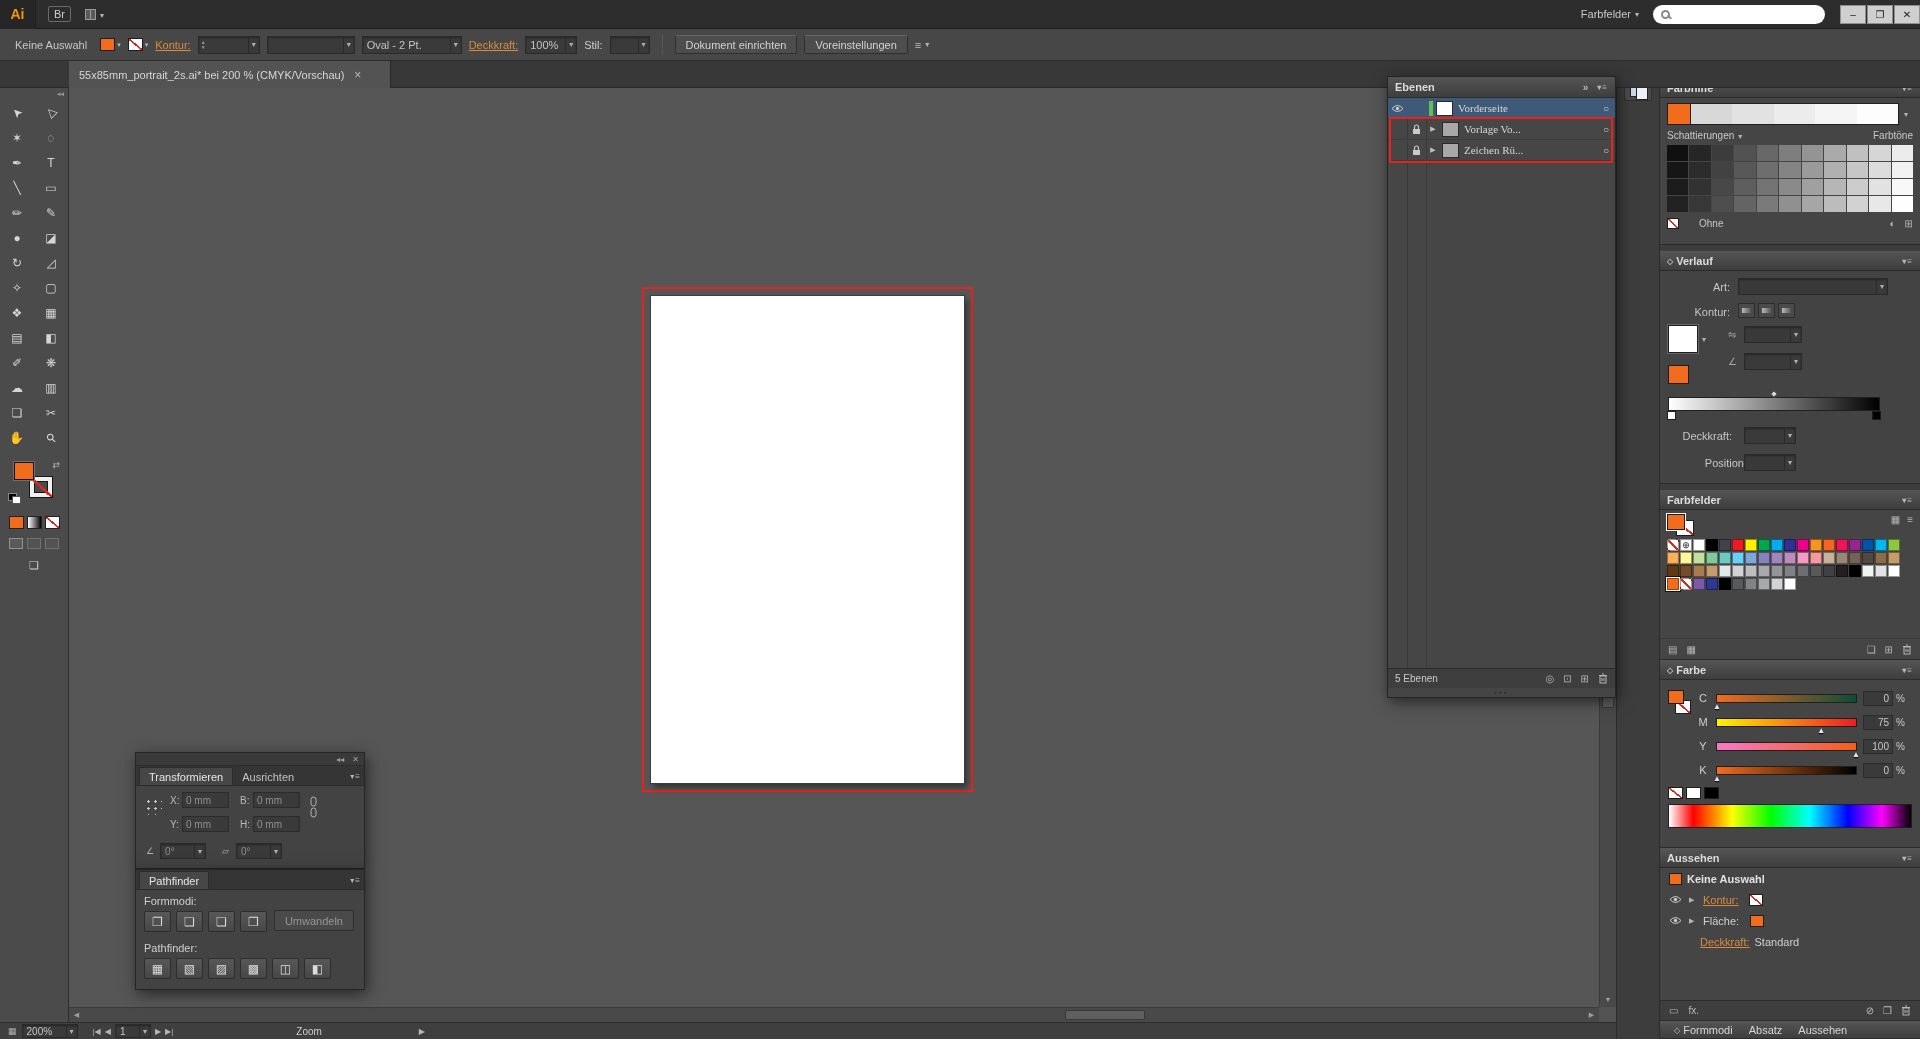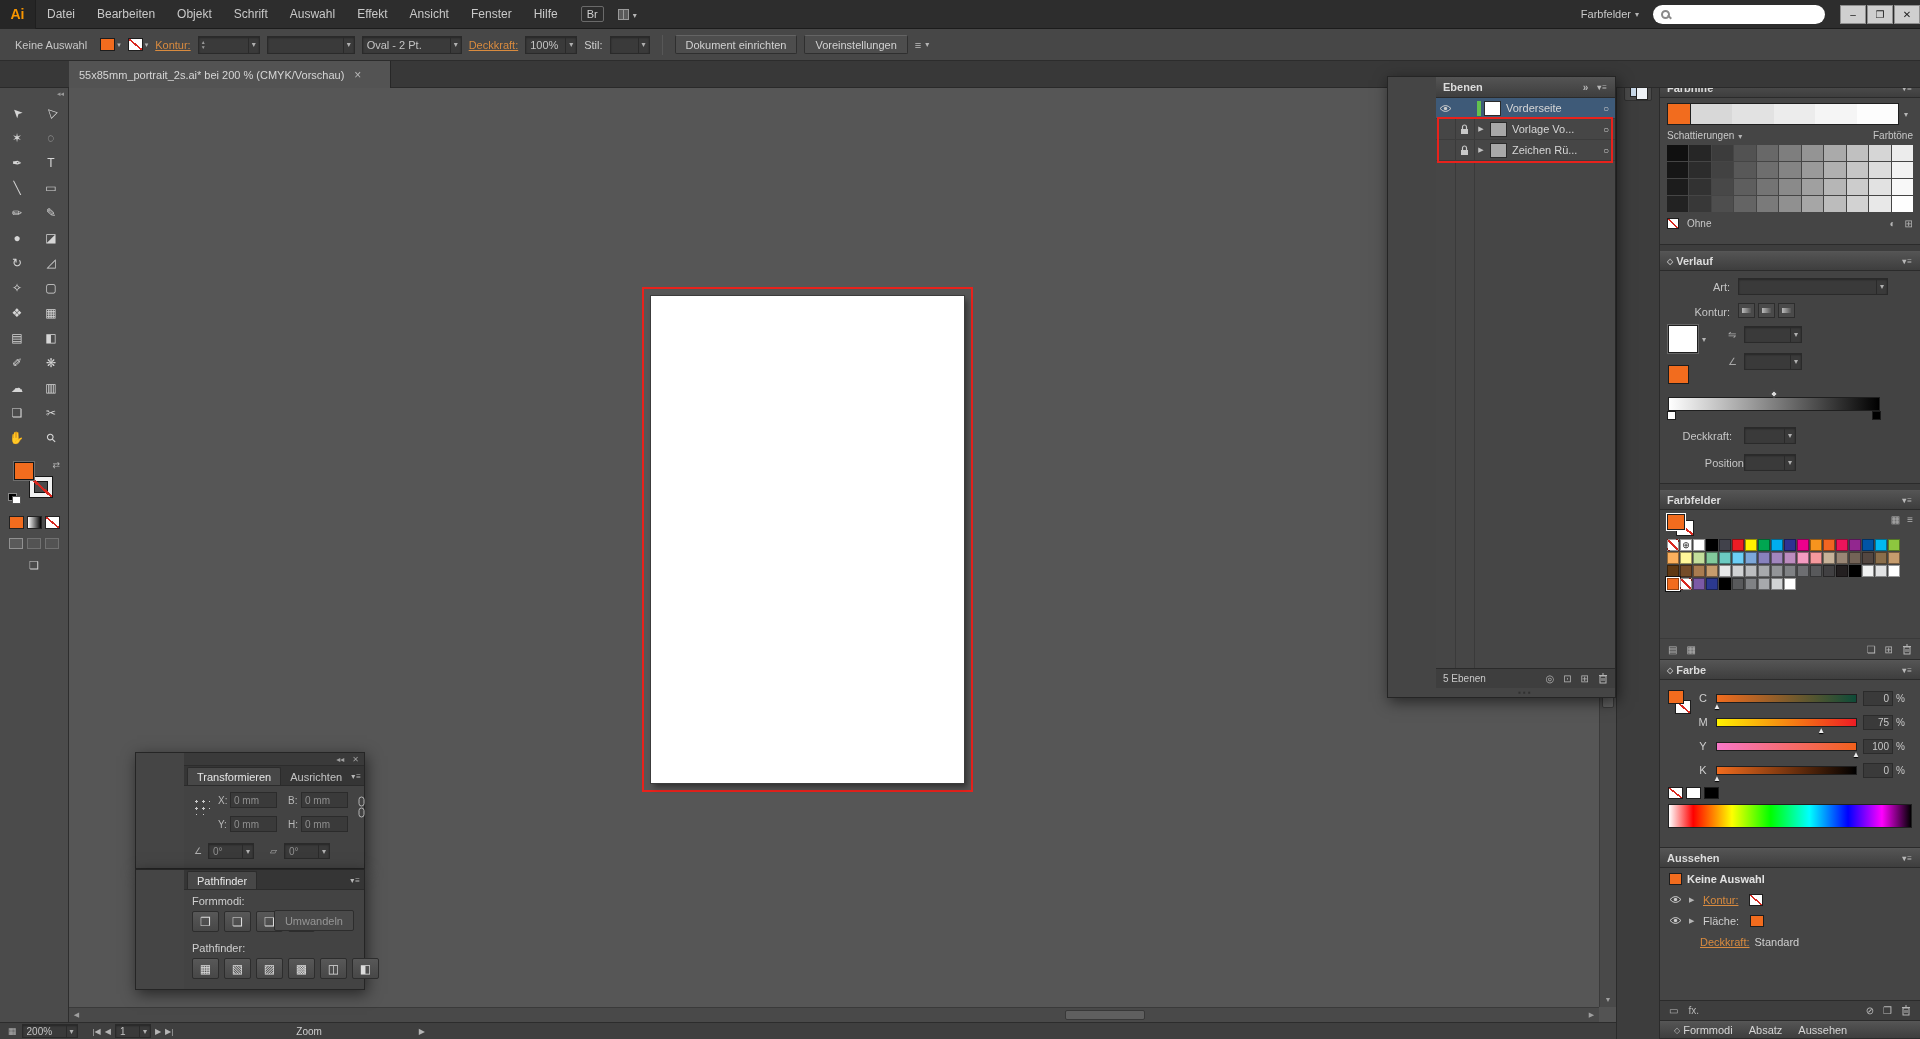--- a/index.html
+++ b/index.html
@@ -105,21 +105,21 @@
   .statusbar { position:absolute; left:0; top:1022px; width:1619px; height:17px; background:#3f3f3f; border-top:1px solid #2c2c2c;
                display:flex; align-items:center; font-size:10px; color:#c6c6c6; padding-left:8px; gap:5px; z-index:6; }
   .sb-icon { font-size:9px; color:#b0b0b0; }
   .sb-combo { height:14px; font-size:10px; }
   .sb-nav { display:flex; align-items:center; gap:4px; margin-left:10px; font-size:8px; color:#b5b5b5; }
   .sb-status { margin-left:118px; color:#cfcfcf; }
   .sb-play { margin-left:92px; font-size:8px; color:#b5b5b5; }
 
   
   .floatp { position:absolute; background:#454545; border:1px solid #252525; box-shadow:2px 4px 14px rgba(0,0,0,.55);
-            display:flex; flex-direction:column; z-index:25;padding-left:48px; }
+            display:flex; flex-direction:column; z-index:25; }
   .fstrip { height:13px; background:#3a3a3a; display:flex; align-items:center; justify-content:flex-end; gap:8px;
             padding:0 5px; color:#9f9f9f; font-size:8px; border-bottom:1px solid #2c2c2c; }
   .ftabs { height:20px; background:#353535; display:flex; align-items:flex-end; padding:0 3px; border-bottom:1px solid #2b2b2b; }
   .ftab { padding:3px 9px 2px; font-size:11px; color:#c3c3c3; }
   .ftab.active { background:#474747; border:1px solid #2b2b2b; border-bottom:none; border-radius:2px 2px 0 0; color:#e6e6e6; }
   .ftabs .pmenu { margin-bottom:4px; }
   .fbody { flex:1; position:relative; background:#434343; }
 
   
   #transform-float { left:135px; top:752px; width:230px; height:117px; }
@@ -150,21 +150,21 @@
   .lrows { flex:1; position:relative; background:#464646; }
   .vline { position:absolute; top:0; bottom:0; width:1px; background:#3a3a3a; }
   .lrow { display:flex; align-items:center; height:21px; border-bottom:1px solid #3c3c3c; font-size:11px; color:#d6d6d6; position:relative; z-index:2; }
   .lrow.sel { background:var(--selrow); }
   .lcell { width:19px; height:100%; display:flex; align-items:center; justify-content:center; }
   .lcell.lock { width:19px; }
   .lcolor { width:4px; height:15px; background:#62c24e; margin-left:3px; }
   .ldisc { width:12px; font-size:7px; color:#c0c0c0; text-align:center; margin-left:1px; }
   .lthumb { width:17px; height:15px; background:#a8a8a8; border:1px solid #2a2a2a; margin:0 5px 0 3px; }
   .lthumb.white { background:#fff; }
-  .lname { flex:1; white-space:nowrap; overflow:hidden; }
+  .lname { flex:1; white-space:nowrap; overflow:hidden;font-family:Liberation Serif, serif; }
   .ltarget { width:18px; color:#c9c9c9; font-size:10px; text-align:center; }
   .lannot { position:absolute; left:1px; right:2px; top:19px; height:46px; border:2px solid var(--annotation); z-index:4; pointer-events:none; }
   .lbottom { height:20px; background:#3e3e3e; border-top:1px solid #2b2b2b; display:flex; align-items:center; padding:0 7px;
              font-size:10px; color:#c9c9c9; }
   .licons { margin-left:auto; display:flex; gap:9px; align-items:center; color:#b5b5b5; font-size:10px; }
   .lgrip { height:9px; display:flex; align-items:center; justify-content:center; color:#303030; font-size:8px; letter-spacing:2px; }
 
   
   .dockstrip { position:absolute; left:1616px; top:61px; width:43px; height:978px; background:#3d3d3d; border-left:1px solid #2b2b2b; z-index:8; }
   .strip-btn { width:28px; height:24px; margin:16px auto 0; background:#4a4a4a; border:1px solid #2f2f2f; border-radius:2px; position:relative; }
@@ -186,21 +186,21 @@
   .fh-row1 { display:flex; align-items:stretch; height:22px; margin:5px 7px 3px; }
   .fh-base { width:24px; background:var(--accent); border:1px solid #1f1f1f; }
   .fh-strip { flex:1; display:flex; border:1px solid #1f1f1f; border-left:none; }
   .fh-strip > div { flex:1; }
   .fh-dd { width:14px; display:flex; align-items:center; justify-content:center; color:#b5b5b5; font-size:8px; }
   .fh-heads { display:flex; align-items:center; margin:0 7px; height:15px; font-size:10px; color:#c8c8c8; }
   .fh-heads .right { margin-left:auto; }
   .fh-grid { margin:2px 7px; display:flex; flex-direction:column; gap:1px; }
   .grow { display:flex; gap:1px; }
   .grow > div { flex:1; height:16px; }
-  .fh-bottom { display:flex; align-items:flex-start; margin:4px 7px 0; gap:8px; font-size:10px; color:#c8c8c8; }
+  .fh-bottom { display:flex; align-items:flex-start; margin:4px 7px 0; gap:20px; font-size:10px; color:#c8c8c8; }
   .fh-bottom .mini-sw { width:12px; height:11px; }
   .fh-bottom .ricons { margin-left:auto; display:flex; gap:9px; color:#b5b5b5; font-size:10px; }
   .mini-sw { display:inline-block; }
 
   
   .vl-label { position:absolute; font-size:11px; color:#c6c6c6; text-align:right; }
   .vl-combo { position:absolute; height:17px; font-size:10px; color:#8f8f8f; }
   .vl-icon { position:absolute; font-size:10px; color:#a8a8a8; }
   .vsb { width:17px; height:15px; background:#4a4a4a; border:1px solid #2d2d2d; display:inline-flex; align-items:center; justify-content:center; }
   .vsb::after { content:""; width:9px; height:5px; background:linear-gradient(90deg,#bbb,#555); }
@@ -263,31 +263,20 @@
   
   .btab { padding:0 8px; color:#d6d6d6; font-size:11px; display:flex; align-items:center; }
 
   svg { display:block; }
 </style>
 </head>
 <body>
 
 <div class="menubar">
   <div class="ai-logo">Ai</div>
-  <div class="menu-items" id="menu-items">
-      <div class="menu-item">Datei</div>
-      <div class="menu-item">Bearbeiten</div>
-      <div class="menu-item">Objekt</div>
-      <div class="menu-item">Schrift</div>
-      <div class="menu-item">Auswahl</div>
-      <div class="menu-item">Effekt</div>
-      <div class="menu-item">Ansicht</div>
-      <div class="menu-item">Fenster</div>
-      <div class="menu-item">Hilfe</div>
-    </div>
   <div class="br-btn">Br</div>
   <div class="ws-switcher">
     <span class="ws-grid"></span>
     <span class="dd"></span>
   </div>
   <div class="mb-right">
     <div class="workspace dd">Farbfelder</div>
     <div class="searchbox">
       <span class="mag"></span>
     </div>

